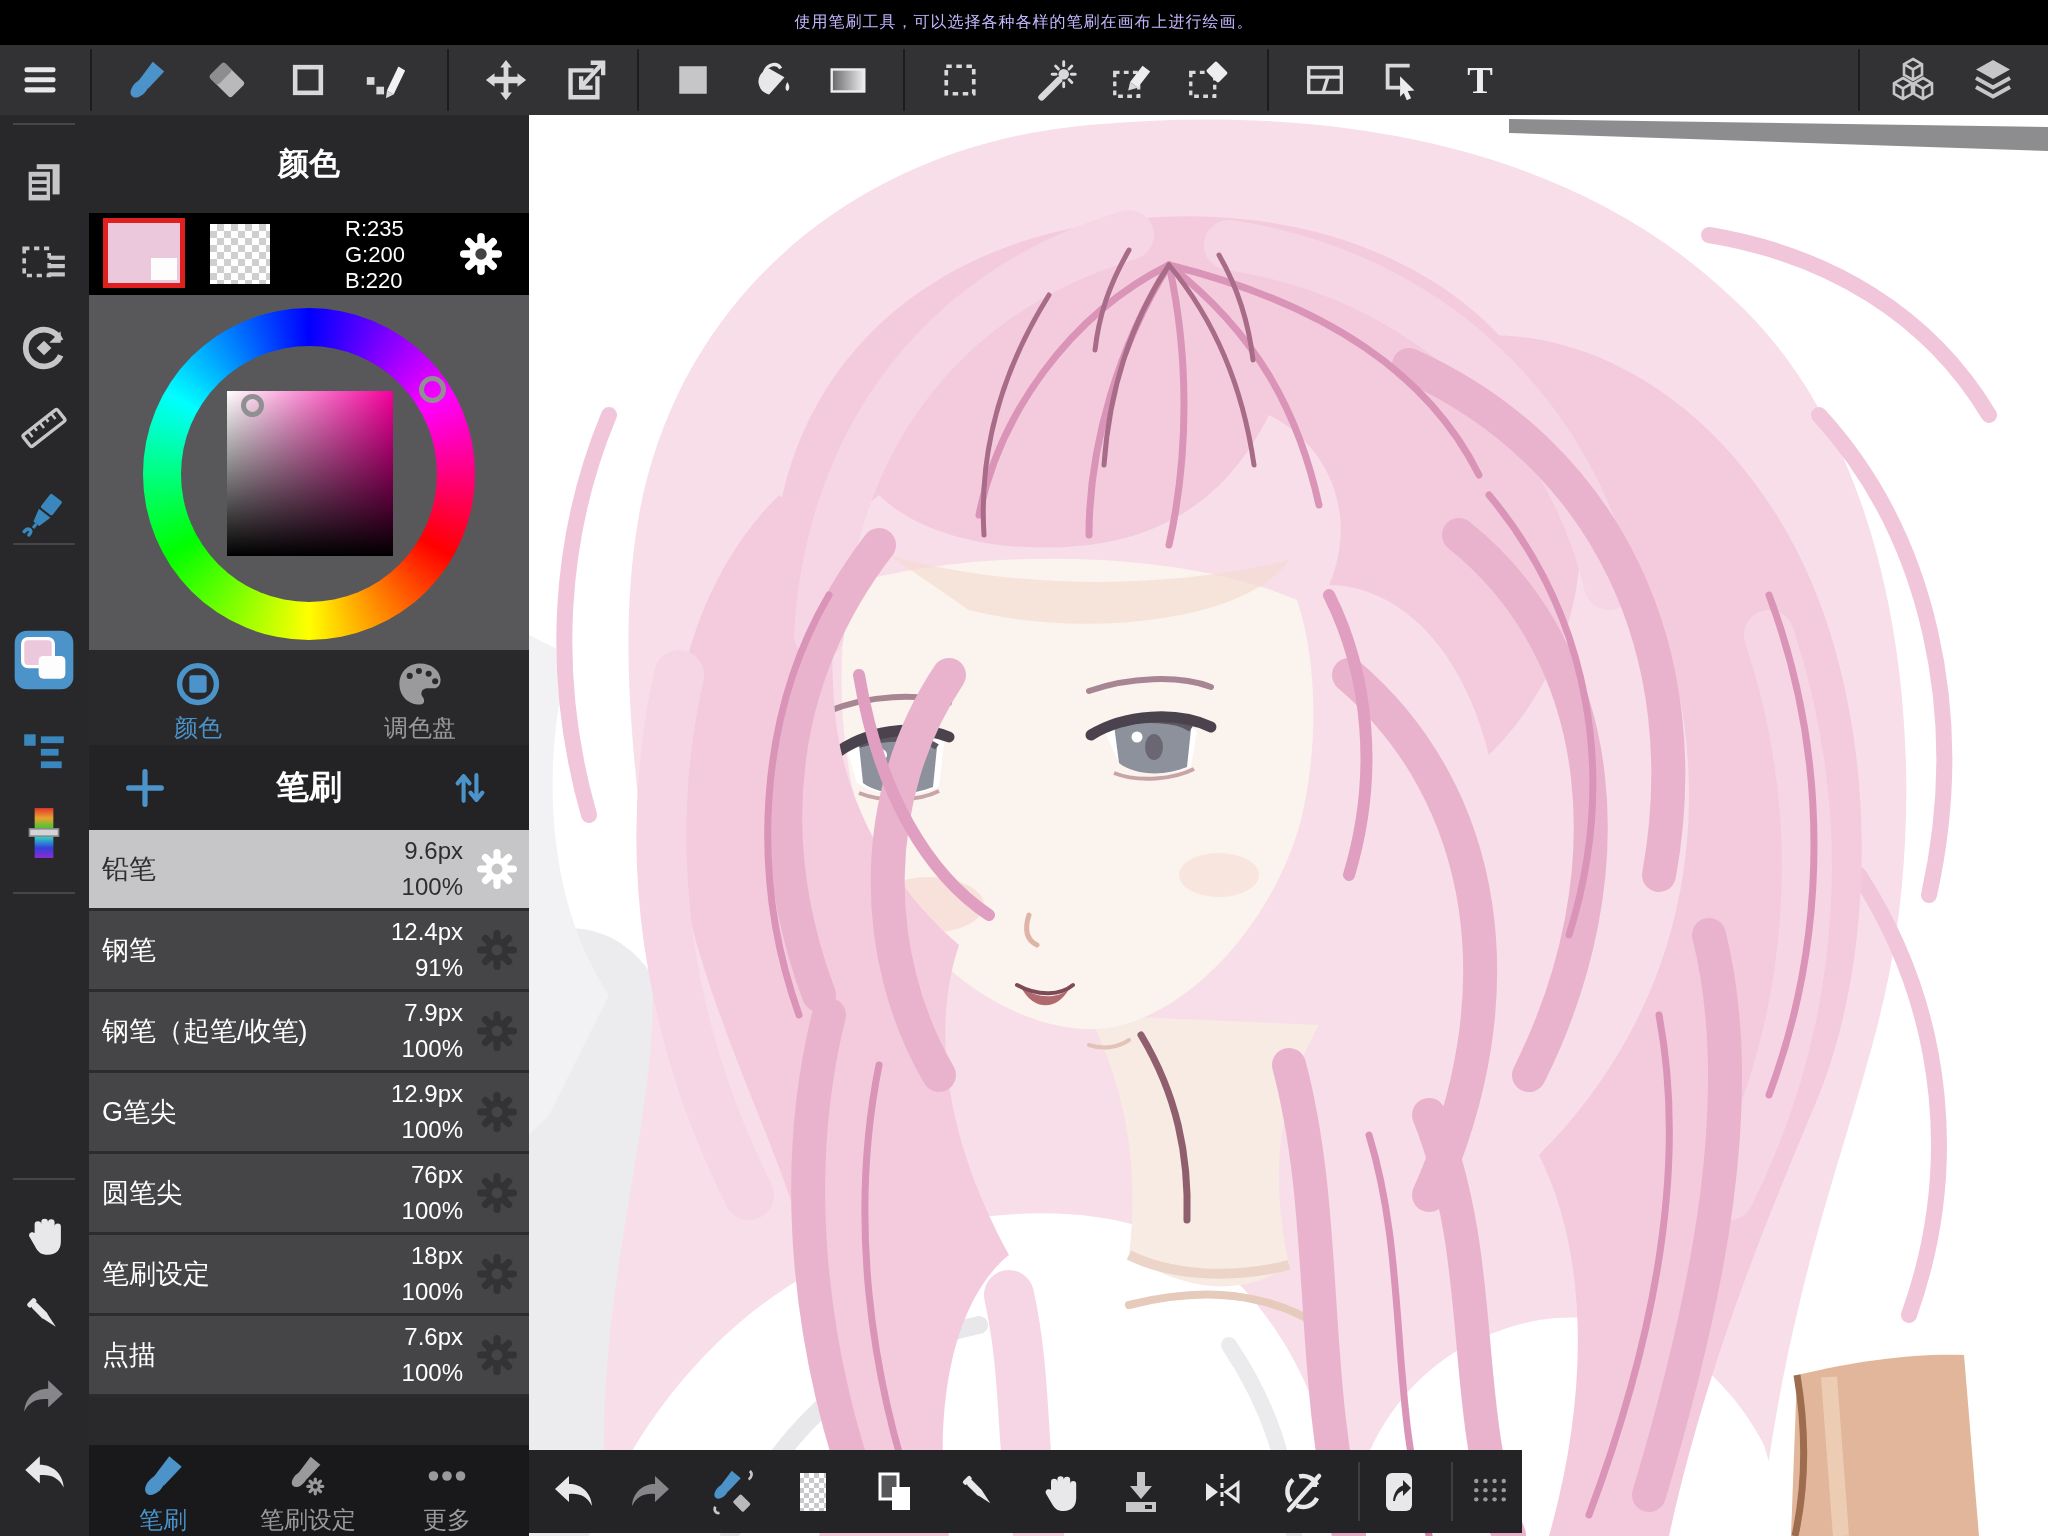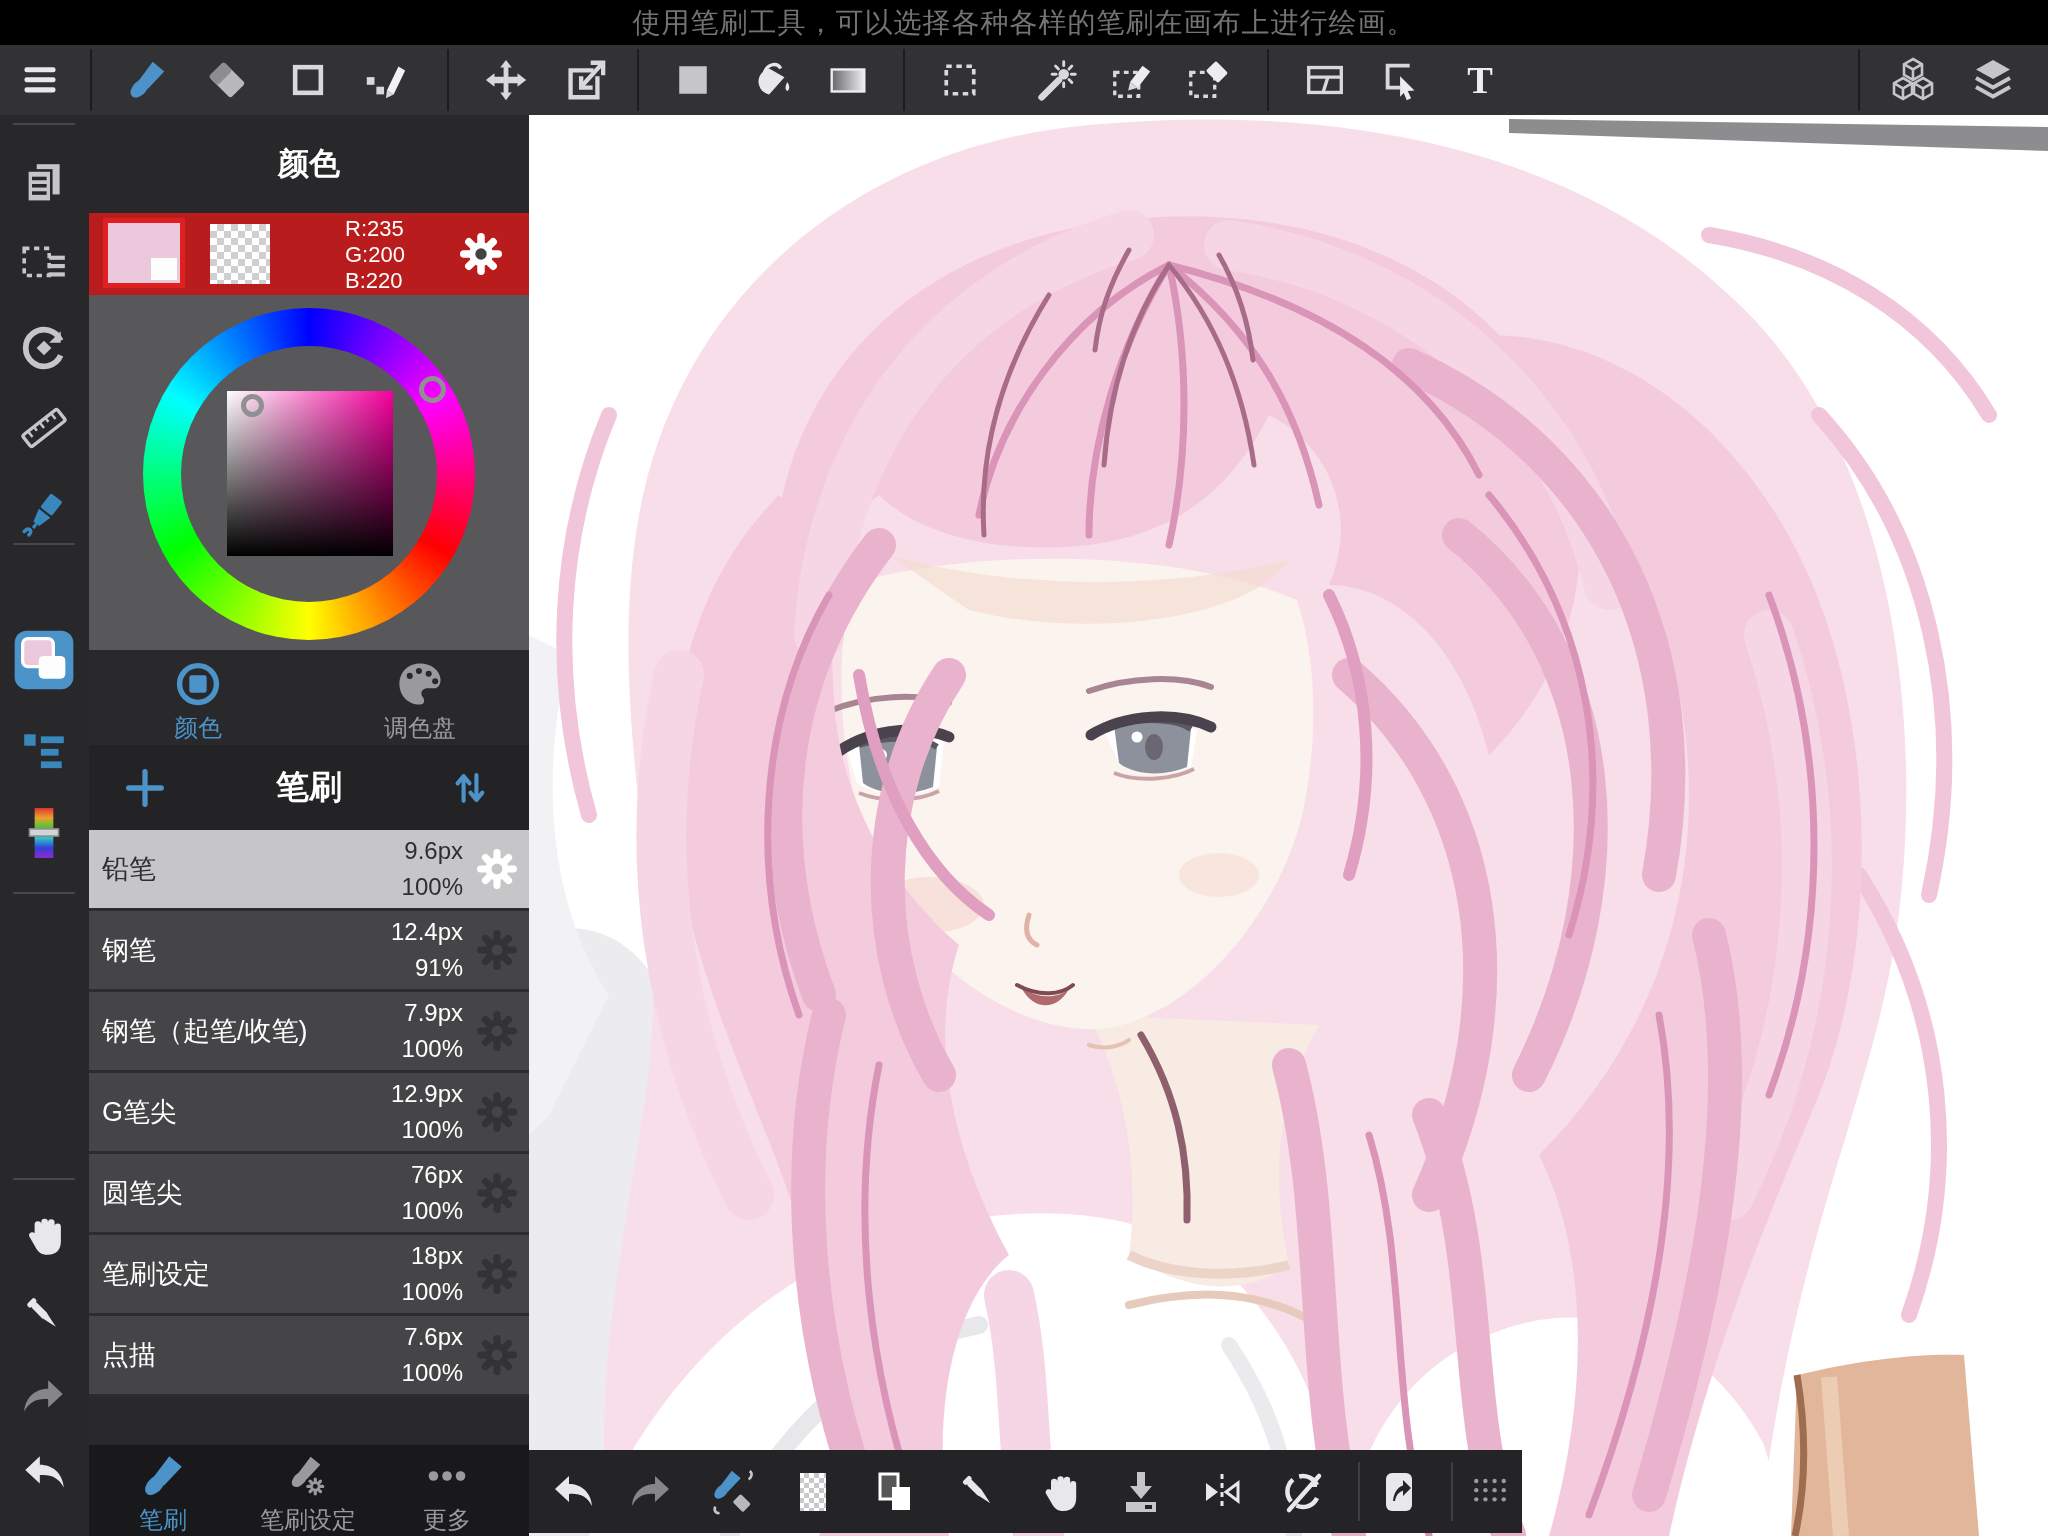--- a/index.html
+++ b/index.html
@@ -1,32 +1,32 @@
 <!DOCTYPE html>
 <html><head>
 <meta charset="utf-8">
 <style>
   html,body{margin:0;padding:0;background:#101012;}
   .screen{position:relative;width:2048px;height:1536px;overflow:hidden;background:#29292b;font-family:"Liberation Sans",sans-serif;}
   
   .hint-bar{position:absolute;left:0;top:0;width:2048px;height:45px;background:#000;display:flex;align-items:center;justify-content:center;}
-  .hint-bar span{color:#737373;font-size:28px;letter-spacing:1px;}
+  .hint-bar span{color:#c4b5fd;font-size:16px;letter-spacing:1px;}
   
   .toolbar{position:absolute;left:0;top:45px;width:2048px;height:70px;background:#323234;border-bottom:2px solid #121214;}
   .tbi{position:absolute;top:50%;transform:translate(-50%,-50%);width:52px;height:52px;display:flex;align-items:center;justify-content:center;}
   .tb-div{position:absolute;top:4px;width:2px;height:62px;background:#1c1c1e;}
   
   .sidebar{position:absolute;left:0;top:115px;width:89px;height:1421px;background:#28282a;}
   .sbi{position:absolute;left:44px;transform:translate(-50%,-50%);width:58px;height:58px;display:flex;align-items:center;justify-content:center;}
   .sb-div{position:absolute;left:13px;width:62px;height:2px;background:#46464a;}
   
   .panel{position:absolute;left:89px;top:115px;width:440px;height:1421px;background:#29292b;overflow:hidden;}
   .p-header{position:absolute;left:0;top:0;width:440px;height:98px;background:#28282a;display:flex;align-items:center;justify-content:center;}
   .p-header .title{color:#fff;font-size:31px;font-weight:bold;}
-  .color-row{position:absolute;left:0;top:98px;width:440px;height:82px;background:#b91c1c;}
+  .color-row{position:absolute;left:0;top:98px;width:440px;height:82px;background:#000000;}
   .cur-swatch{position:absolute;left:14px;top:5px;width:82px;height:70px;border:5px solid #e02020;background:#EBC8DC;box-sizing:border-box;}
   .cur-swatch .sub{position:absolute;right:3px;bottom:3px;width:26px;height:22px;background:#fdfdfd;}
   .checker{background-image:conic-gradient(#cfcfcf 0 25%,#fff 0 50%,#cfcfcf 0 75%,#fff 0);background-size:14px 14px;}
   .trans-swatch{position:absolute;left:121px;top:11px;width:60px;height:60px;}
   .rgb{position:absolute;left:256px;top:3px;color:#fff;font-size:22px;line-height:26px;}
   .gear-pos{position:absolute;}
   
   .wheel-sec{position:absolute;left:0;top:180px;width:440px;height:355px;background:#58585a;}
   .hue-ring{position:absolute;left:54px;top:13px;width:332px;height:332px;border-radius:50%;
     background:conic-gradient(from 0deg,#0000ff,#ff00ff 60deg,#ff0000 120deg,#ffff00 180deg,#00ff00 240deg,#00ffff 300deg,#0000ff 360deg);}

